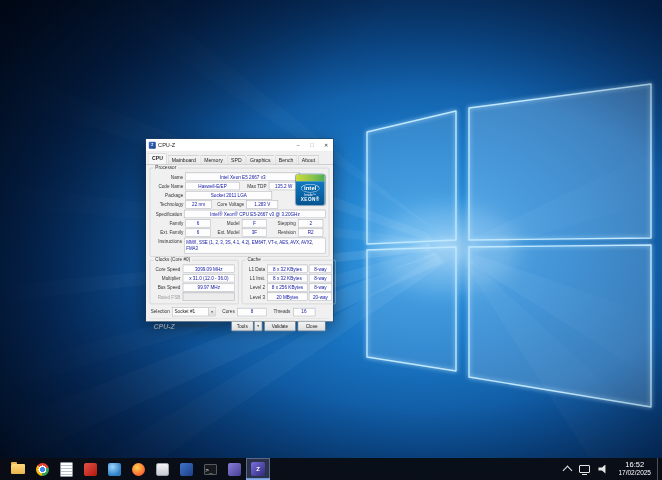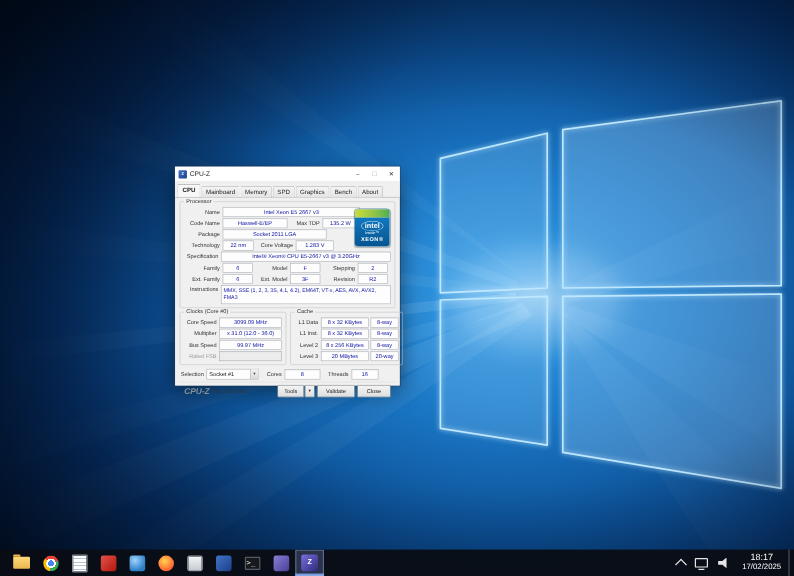--- a/index.html
+++ b/index.html
@@ -351,20 +351,20 @@
       <div class="tray-item">
           <span class="chev"></span>
         </div>
       <div class="tray-item">
           <span class="net"></span>
         </div>
       <div class="tray-item">
           <span class="spk"></span>
         </div>
       <div class="clock">
-        <span class="t">18:17</span>
+        <span class="t">16:52</span>
         <span class="d">17/02/2025</span>
       </div>
       <div class="showdesk"></div>
     </div>
   </div>
 
 </div>
 
 </body></html>

